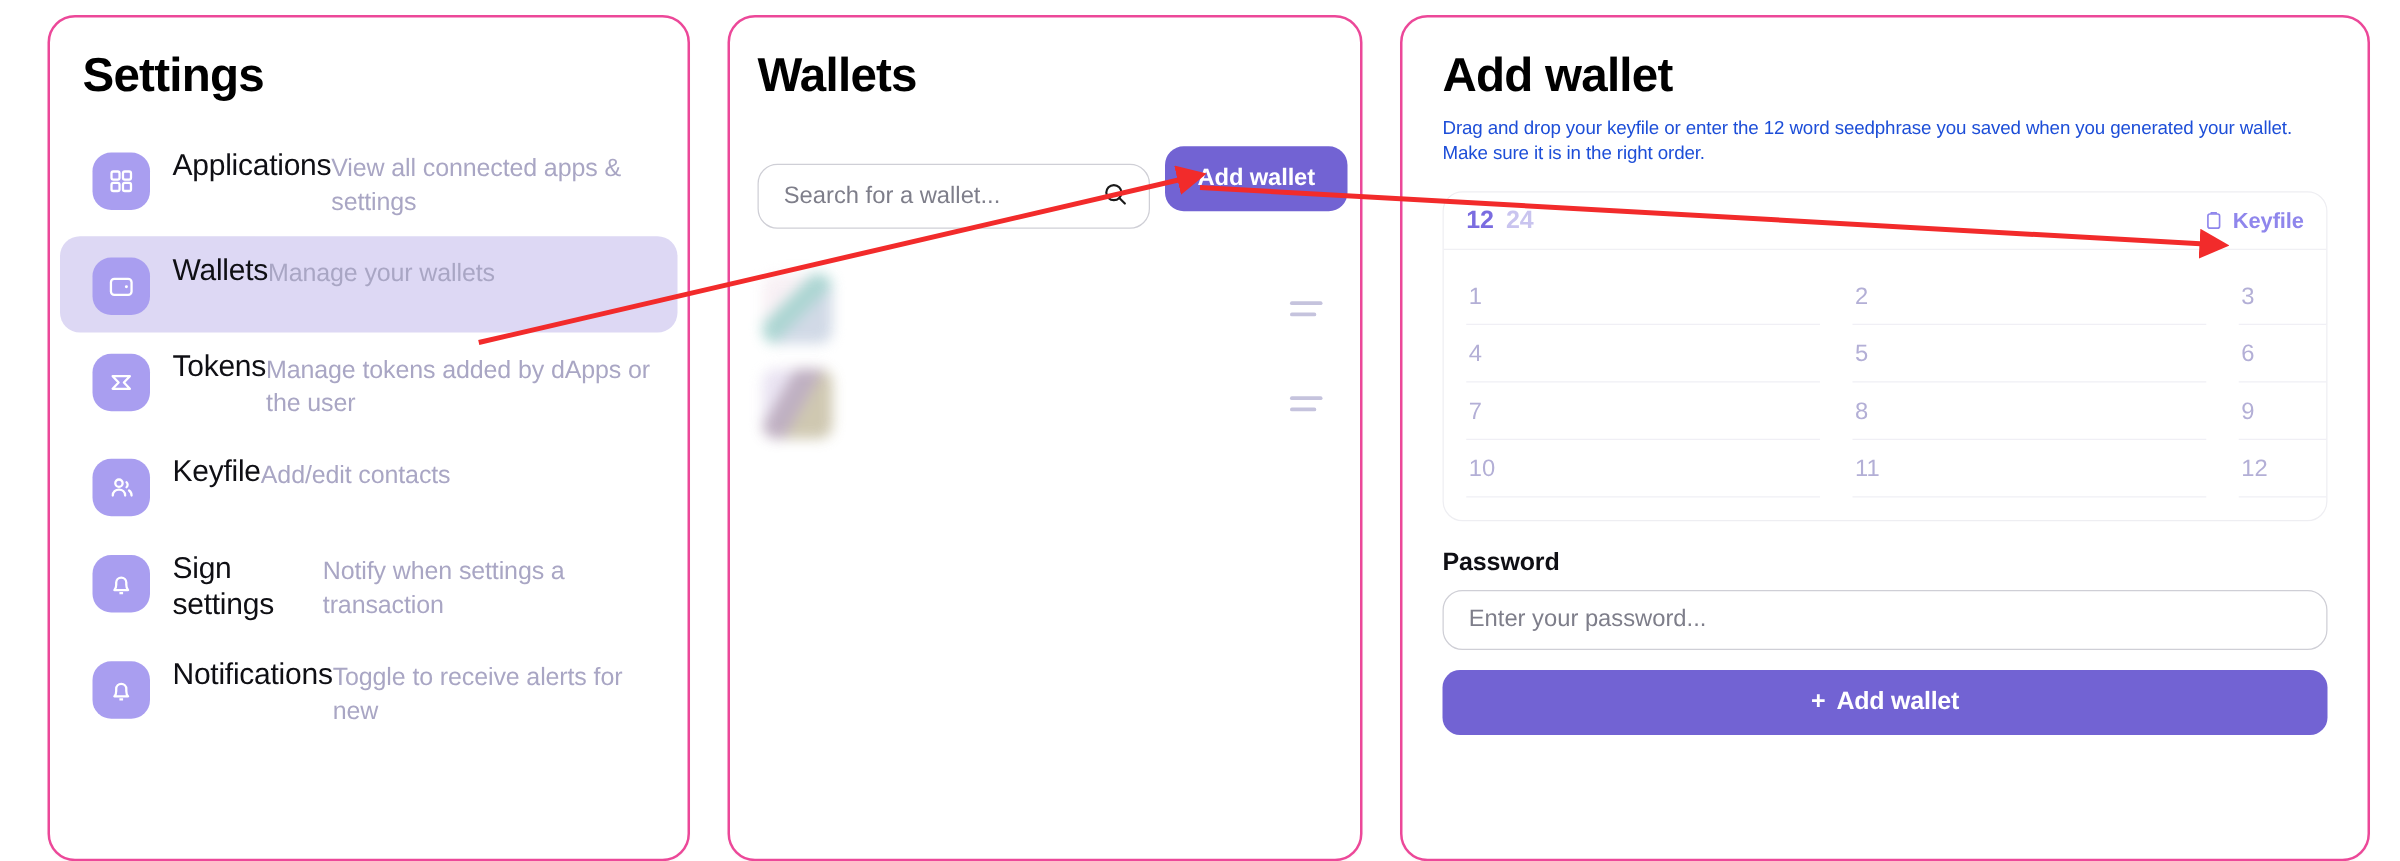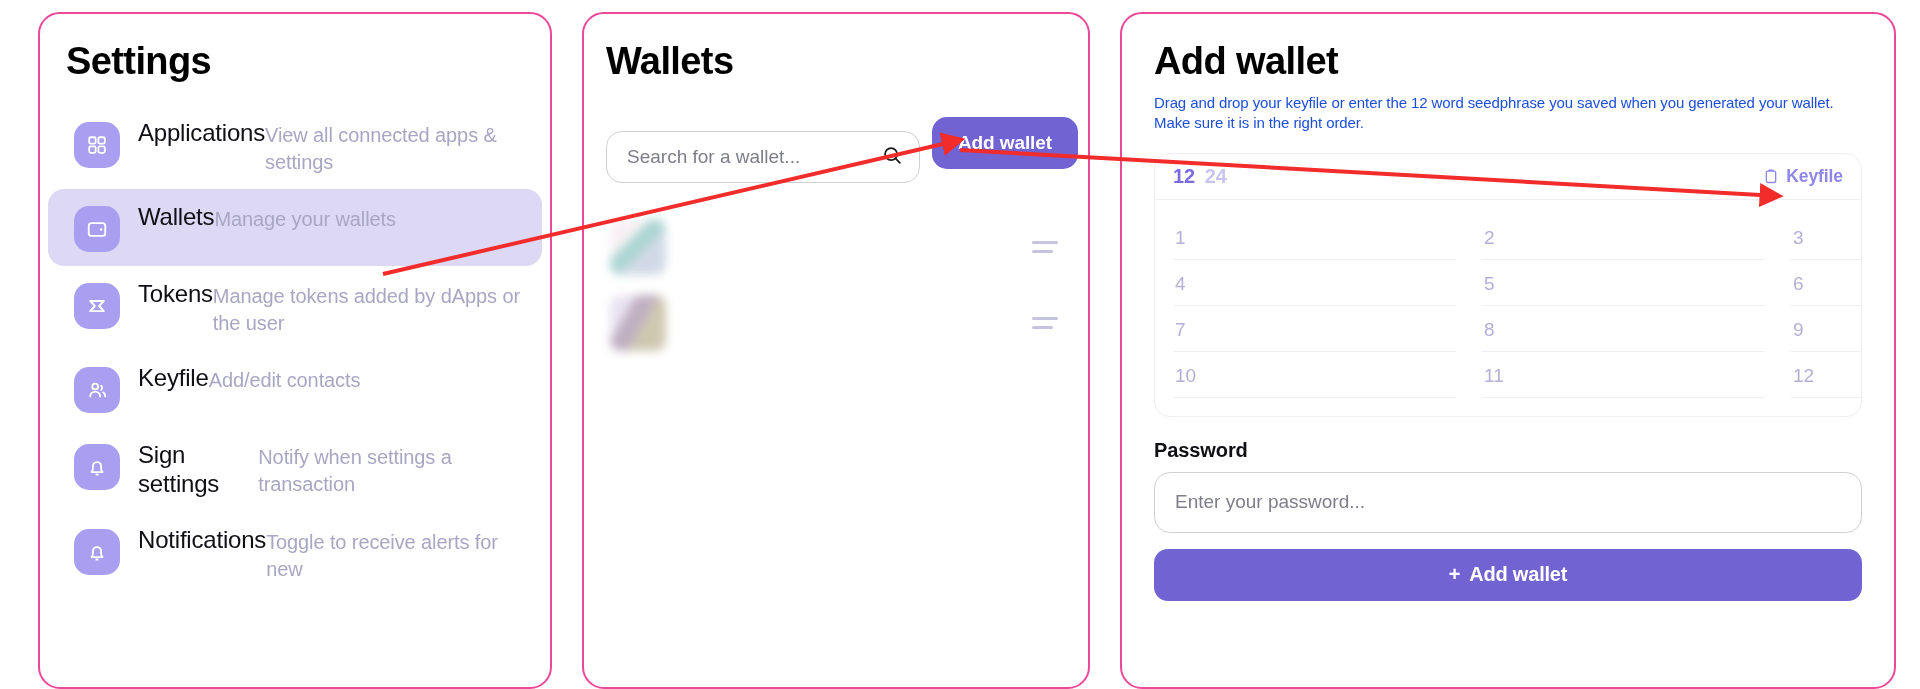--- a/index.html
+++ b/index.html
@@ -275,21 +275,21 @@
 
   .pw-label {
     margin-top: 22px;
     font-size: 20px;
     font-weight: 700;
     color: #0f0f14;
     letter-spacing: -0.1px;
   }
   .pw-input {
     margin-top: 10px;
-    height: 61px;
+    height: 48px;
     width: 100%;
     border: 1px solid #cfcfd6;
     border-radius: 16px;
     padding: 0 20px;
     font-size: 19px;
     font-family: "Liberation Sans", sans-serif;
     color: #333;
     outline: none;
     background: #fff;
   }

